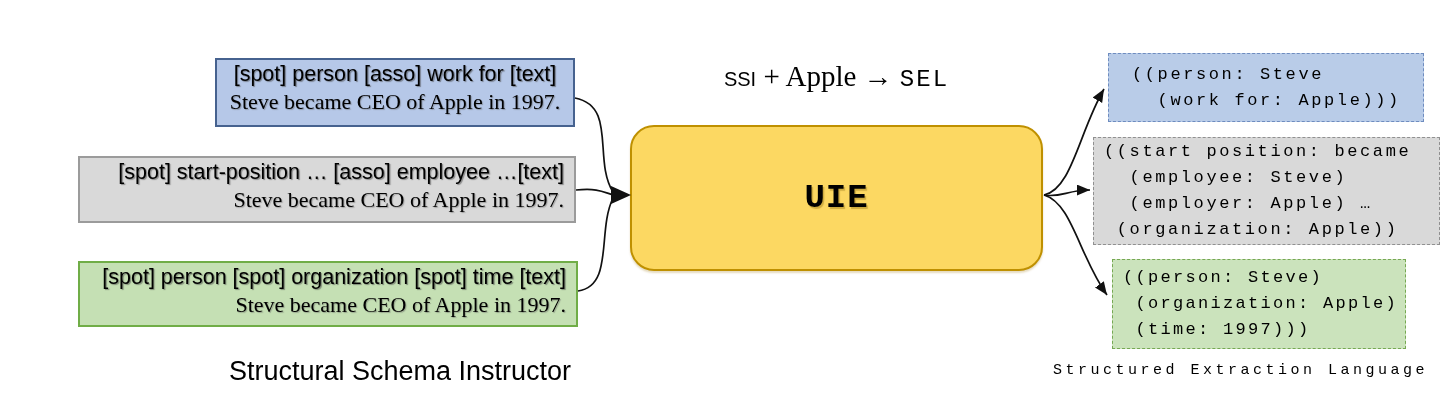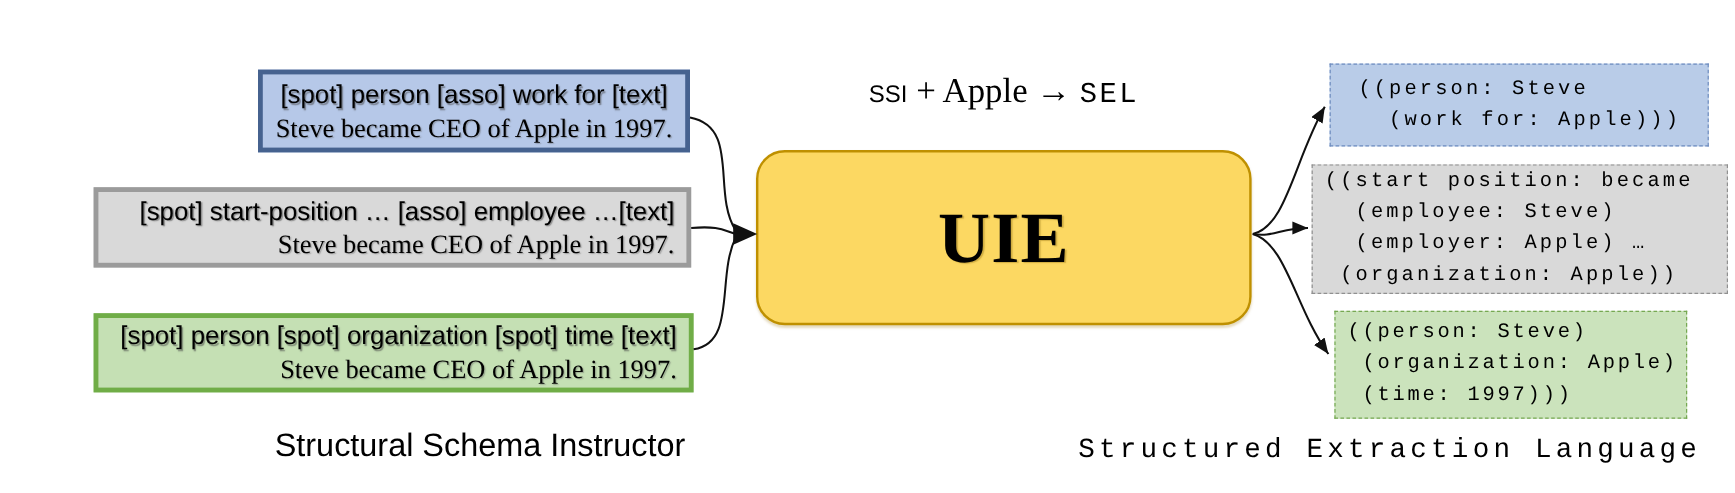--- a/index.html
+++ b/index.html
@@ -3,22 +3,22 @@
 <meta charset="utf-8">
 <style>
   html,body{margin:0;padding:0;background:#ffffff;}
   #canvas{
     position:relative;width:1446px;height:411px;background:#ffffff;
     font-family:"Liberation Sans",sans-serif;color:#000;overflow:hidden;
   }
   
   .ssi-box{
     position:absolute;box-sizing:border-box;
-    display:flex;flex-direction:column;justify-content:center;
-    border:4px solid #ec4899;line-height:28px;
+    display:flex;flex-direction:column;
+    border:2px solid #ec4899;line-height:28px;
   }
   .ssi-line1{
     font-family:"Liberation Sans",sans-serif;font-size:21.5px;
     text-shadow:1.2px 1.2px 1px rgba(70,70,70,.55);white-space:nowrap;
   }
   .ssi-line2{
     font-family:"Liberation Serif",serif;font-size:22px;
     text-shadow:1px 1px 1px rgba(90,90,90,.45);white-space:nowrap;
   }
   #ssi-relation{left:215px;top:58px;width:360px;height:69px;text-align:center;}
@@ -32,21 +32,21 @@
   .f-ssi{font-family:"Liberation Sans",sans-serif;font-size:20px;}
   .f-mid{font-family:"Liberation Serif",serif;font-size:29px;}
   .f-sel{font-family:"Liberation Mono",monospace;font-size:24px;letter-spacing:2px;}
   #uie-box{
     position:absolute;left:630px;top:125px;width:413px;height:146px;
     box-sizing:border-box;border:2.5px solid #bf9000;border-radius:24px;
     display:flex;align-items:center;justify-content:center;
     box-shadow:0 2px 2px rgba(150,110,0,.25);
   }
   #uie-label{
-    font-family:Liberation Serif, serif;font-weight:bold;font-size:60px;
+    font-family:Liberation Mono, monospace;font-weight:bold;font-size:34px;
     letter-spacing:1px;text-shadow:1.5px 1.5px 1px rgba(120,90,0,.35);text-align:right;
   }
   
   .sel-box{
     position:absolute;box-sizing:border-box;border:1.6px dashed #888;
     display:flex;align-items:center;
   }
   .sel-code{
     font-family:"Liberation Mono",monospace;font-size:17px;letter-spacing:2.6px;
     line-height:26px;white-space:pre;padding-left:10px;
@@ -54,22 +54,22 @@
   #sel-relation{left:1108px;top:53px;width:316px;height:69px;padding-left:13px;}
   #sel-event{left:1093px;top:137px;width:347px;height:108px;}
   #sel-entity{left:1112px;top:259px;width:294px;height:90px;}
   #sel-entity .sel-code{letter-spacing:2.3px;}
   
   #ssi-caption{
     position:absolute;left:180px;top:356px;width:440px;text-align:center;
     font-family:"Liberation Sans",sans-serif;font-size:27px;white-space:nowrap;
   }
   #sel-caption{
-    position:absolute;left:888px;top:362px;width:540px;text-align:center;
-    font-family:"Liberation Mono",monospace;font-size:23px;letter-spacing:3.5px;
+    position:absolute;left:888px;top:362px;width:540px;text-align:right;
+    font-family:"Liberation Mono",monospace;font-size:15px;letter-spacing:3.5px;
     white-space:nowrap;
   }
   
   #arrows{position:absolute;left:0;top:0;width:1446px;height:411px;pointer-events:none;}
   .arrow{fill:none;stroke:#111;stroke-width:1.7px;}
 </style>
 </head>
 <body>
 
 <div id="canvas">

